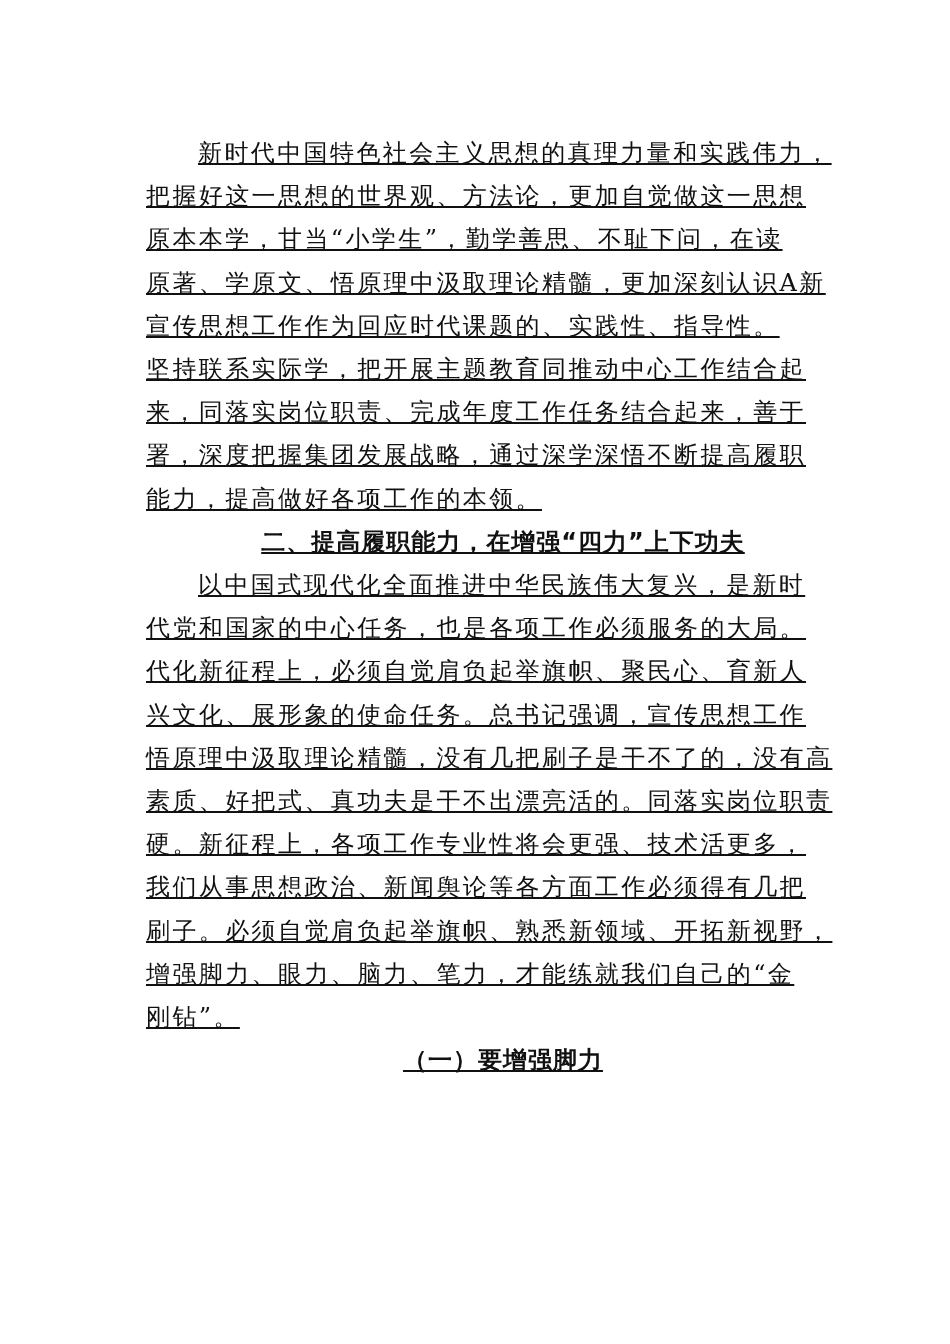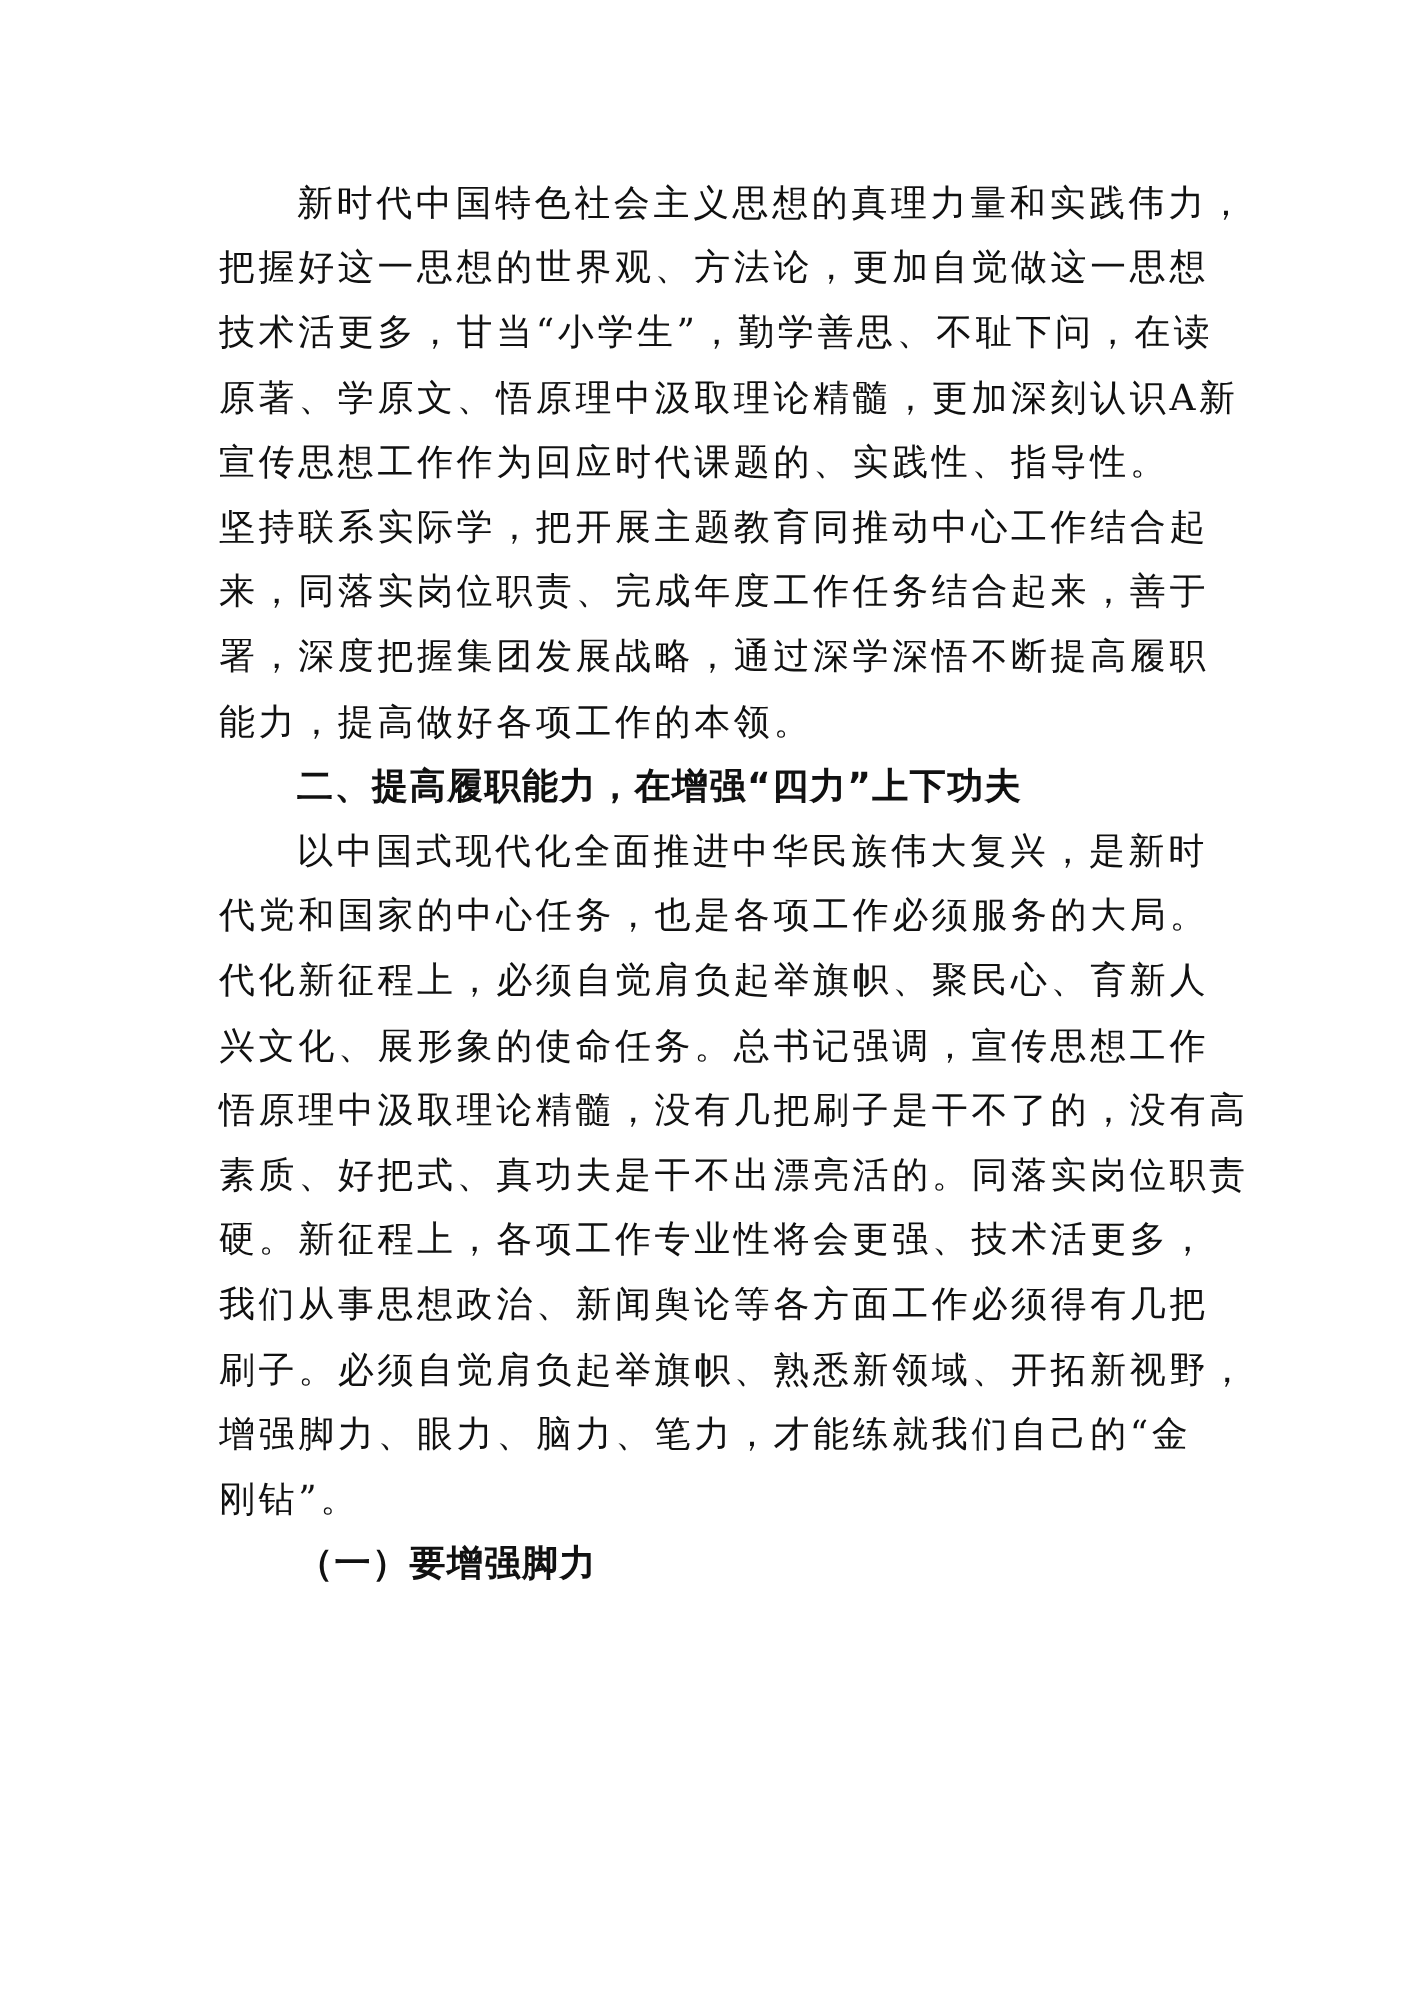--- a/index.html
+++ b/index.html
@@ -11,61 +11,63 @@
       width: 950px;
       height: 1344px;
       position: relative;
       overflow: hidden;
       font-family: "DejaVu Serif", "Liberation Serif", serif;
       color: #111111;
     }
     .page {
       position: absolute;
       left: 146px;
-      top: 114px;
+      top: 132px;
       width: 662px;
+      text-decoration: underline;
     }
     .para {
       margin: 0;
       font-size: 24px;
       line-height: 43.2px;
       letter-spacing: 2.4px;
       text-indent: 52px;
       text-align: justify;
       word-break: break-all;
     }
     .heading {
       margin: 0;
       font-size: 24px;
       line-height: 43.2px;
       letter-spacing: 1px;
       font-weight: bold;
       text-indent: 52px;
       font-family: "DejaVu Sans", "Liberation Sans", sans-serif;
+      text-align: center;
     }
     .line {
       display: block;
       white-space: nowrap;
     }
     .line.first {
       padding-left: 52px;
     }
     .para.lines {
       text-indent: 0;
     }
   </style>
 </head>
 <body>
 
 <div class="page">
 
   <div class="para lines">
     <span class="line first">新时代中国特色社会主义思想的真理力量和实践伟力，</span>
     <span class="line">把握好这一思想的世界观、方法论，更加自觉做这一思想</span>
-    <span class="line">技术活更多，甘当“小学生”，勤学善思、不耻下问，在读</span>
+    <span class="line">原本本学，甘当“小学生”，勤学善思、不耻下问，在读</span>
     <span class="line">原著、学原文、悟原理中汲取理论精髓，更加深刻认识A新</span>
     <span class="line">宣传思想工作作为回应时代课题的、实践性、指导性。</span>
     <span class="line">坚持联系实际学，把开展主题教育同推动中心工作结合起</span>
     <span class="line">来，同落实岗位职责、完成年度工作任务结合起来，善于</span>
     <span class="line">署，深度把握集团发展战略，通过深学深悟不断提高履职</span>
     <span class="line">能力，提高做好各项工作的本领。</span>
   </div>
 
   <p class="heading">二、提高履职能力，在增强“四力”上下功夫</p>
 

